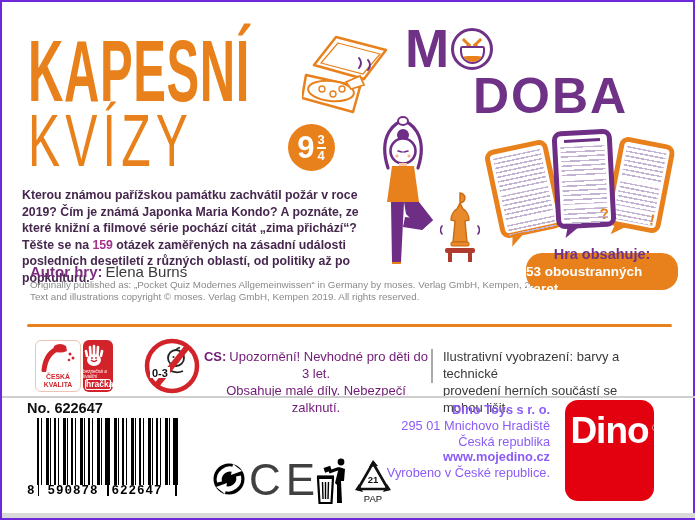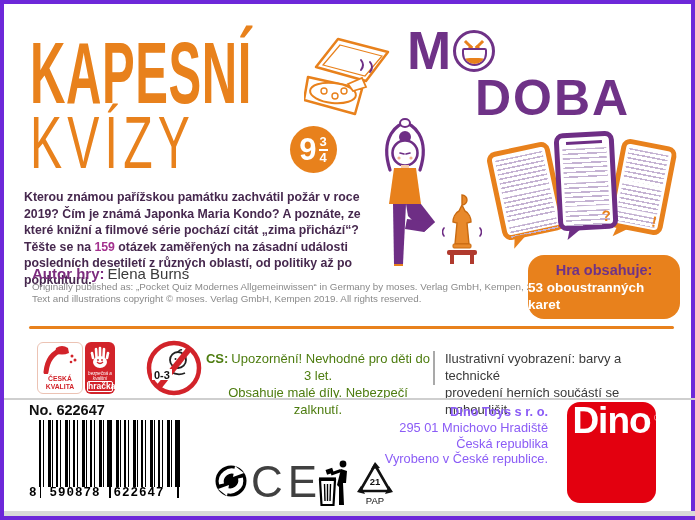--- a/index.html
+++ b/index.html
@@ -1,18 +1,18 @@
 <!DOCTYPE html>
 <html><head>
 <meta charset="utf-8">
 <style>
   html,body{margin:0;padding:0;background:#fff;}
   body{width:695px;height:520px;position:relative;overflow:hidden;
        font-family:"Liberation Sans",sans-serif;}
-  .root{position:absolute;inset:0;background:#fff;border:4px solid #6d28d9;}
+  .root{position:absolute;inset:0;background:#fff;border:2px solid #6d28d9;}
   .abs{position:absolute;}
 
   
   .kapesni{left:26px;top:28px;font-size:86px;font-weight:800;color:#E8811C;
            letter-spacing:1px;transform:scale(0.57,1.02);transform-origin:left top;
            line-height:80px;white-space:nowrap;}
   .kvizy{left:26px;top:106px;font-size:74px;font-weight:400;color:#E8811C;
          letter-spacing:8px;transform:scale(0.65,1.0);transform-origin:left top;
          line-height:66px;white-space:nowrap;}
 
@@ -43,21 +43,21 @@
   
   .descr{left:20px;top:185px;width:348px;font-size:12.3px;font-weight:700;
          line-height:16.6px;color:#46284E;}
   .descr .hl{color:#A3318E;}
   .author{left:28px;top:261px;font-size:15px;color:#3a3a3a;}
   .author b{color:#7C2C7E;font-weight:800;margin-right:3px;}
   .credit{left:28px;font-size:9.8px;color:#8A8A8A;width:540px;}
   .credit.c1{top:277px;} .credit.c2{top:289px;}
 
   
-  .contents{left:524px;top:251px;width:152px;height:64px;background:#E8811C;
+  .contents{left:524px;top:251px;width:152px;height:37px;background:#E8811C;
             border-radius:16px;display:flex;flex-direction:column;align-items:center;
             justify-content:center;line-height:17px;}
   .contents .l1{font-size:14.5px;font-weight:800;color:#6F3287;}
   .contents .l2{font-size:13.5px;font-weight:700;color:#fff;}
 
   
   .cards{left:488px;top:126px;width:190px;height:116px;}
   .card{position:absolute;background:#fff;border-radius:9px;box-sizing:border-box;}
   .card .tl{margin:4px 3px 2px 3px;background:repeating-linear-gradient(180deg,#c4b2d2 0 1.5px,transparent 1.5px 4.6px);}
   .card-o1{left:2px;top:16px;width:64px;height:90px;border:5px solid #E8811C;transform:rotate(-12deg);}
@@ -76,30 +76,30 @@
   .bottom-edge{left:0;bottom:0;width:695px;height:5px;background:#d9d9d9;}
 
   
   .qbadges{left:33px;top:338px;width:78px;height:52px;display:flex;gap:2px;}
   .ceska{width:46px;height:52px;background:#fff;border:1.5px solid #ECC3B4;border-radius:6px;
          box-sizing:border-box;position:relative;text-align:center;}
   .ceska svg{position:absolute;left:2px;top:1px;}
   .ceska .t{position:absolute;left:0;right:0;bottom:3px;font-size:6.8px;font-weight:800;
             color:#D2232A;line-height:7.5px;}
   .hracka{width:30px;height:52px;background:#D2232A;border-radius:6px;position:relative;
-          text-align:center;box-sizing:border-box;}
+          box-sizing:border-box;}
   .hracka .script{position:absolute;left:0;right:0;bottom:13px;font-size:4.6px;color:#fff;font-style:italic;}
   .hracka .t{position:absolute;left:2px;right:2px;bottom:2px;font-size:8.5px;font-weight:800;
              color:#fff;border:1px solid #fff;border-radius:2px;line-height:9.5px;}
 
   
   .age{left:142px;top:336px;}
 
   
-  .warn{left:200px;top:346px;width:228px;text-align:center;font-size:13px;color:#4d7c0f;line-height:17px;}
+  .warn{left:200px;top:346px;width:228px;text-align:center;font-size:13px;color:#701a75;line-height:17px;}
   .warn b{font-weight:800;margin-right:3px;}
   .discl{left:441px;top:346px;width:215px;font-size:13px;color:#3a3a3a;line-height:17px;}
 
   
   .prodno{left:25px;top:398px;font-size:14.5px;font-weight:800;color:#111;}
   .barcode{left:25px;top:416px;width:153px;height:80px;}
   .bars{position:absolute;left:10px;right:2px;top:0;bottom:13px;
         background:repeating-linear-gradient(90deg,#000 0 2px,#fff 2px 4px,#000 4px 5px,
         #fff 5px 9px,#000 9px 12px,#fff 12px 13px,#000 13px 14px,#fff 14px 17px);}
   .guard{position:absolute;top:0;bottom:2px;width:2px;background:#000;}
@@ -118,21 +118,21 @@
   .pap{left:352px;top:458px;width:38px;text-align:center;}
   .pap .tri{position:relative;width:38px;height:32px;}
   .pap .num{position:absolute;left:0;right:0;top:14px;font-size:9.5px;font-weight:700;color:#111;}
   .pap .lbl{font-size:9.5px;font-weight:400;color:#111;margin-top:1px;}
 
   
   .addr{right:143px;top:400px;text-align:right;font-size:12.8px;color:#8b5cf6;line-height:15.8px;}
   .addr .b{font-weight:800;}
   .dino{left:563px;top:398px;width:89px;height:101px;background:#E3000F;border-radius:13px;
         text-align:center;color:#fff;}
-  .dino .txt{font-size:37px;font-weight:800;letter-spacing:-1px;line-height:37px;margin-top:0;
+  .dino .txt{font-size:37px;font-weight:800;letter-spacing:-1px;line-height:37px;margin-top:12px;
              display:inline-block;position:relative;}
   .dino .reg{position:absolute;top:-2px;right:-9px;font-size:9px;font-weight:400;}
 
   
   .pizza{left:300px;top:32px;}
   .yoga{left:357px;top:112px;}
   .oscar{left:438px;top:188px;}
 </style>
 </head>
 <body>
@@ -346,20 +346,21 @@
       </svg>
       <div class="num">21</div>
     </div>
     <div class="lbl">PAP</div>
   </div>
 
   <div class="abs addr">
     <div class="b">Dino Toys s r. o.</div>
     <div>295 01 Mnichovo Hradiště</div>
     <div>Česká republika</div>
+    <div class="b">www.mojedino.cz</div>
     <div>Vyrobeno v České republice.</div>
   </div>
 
   <div class="abs dino">
     <span class="txt">Dino<span class="reg">®</span></span>
   </div>
 
   <div class="abs bottom-edge"></div>
 </div>
 

